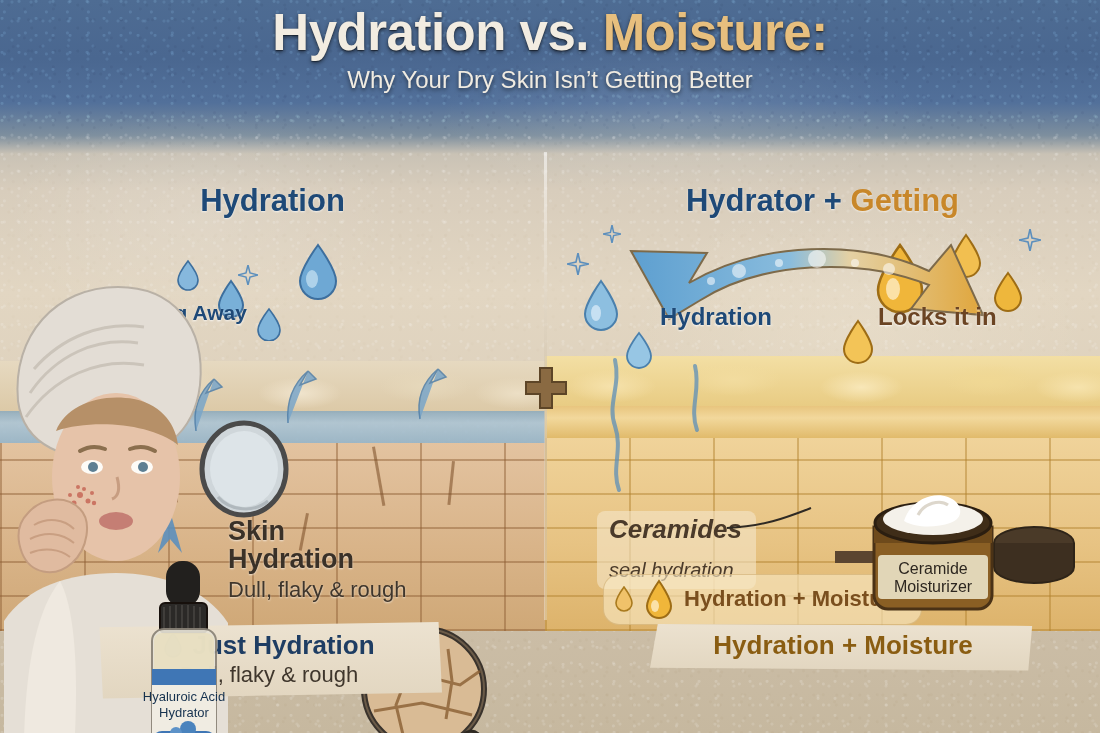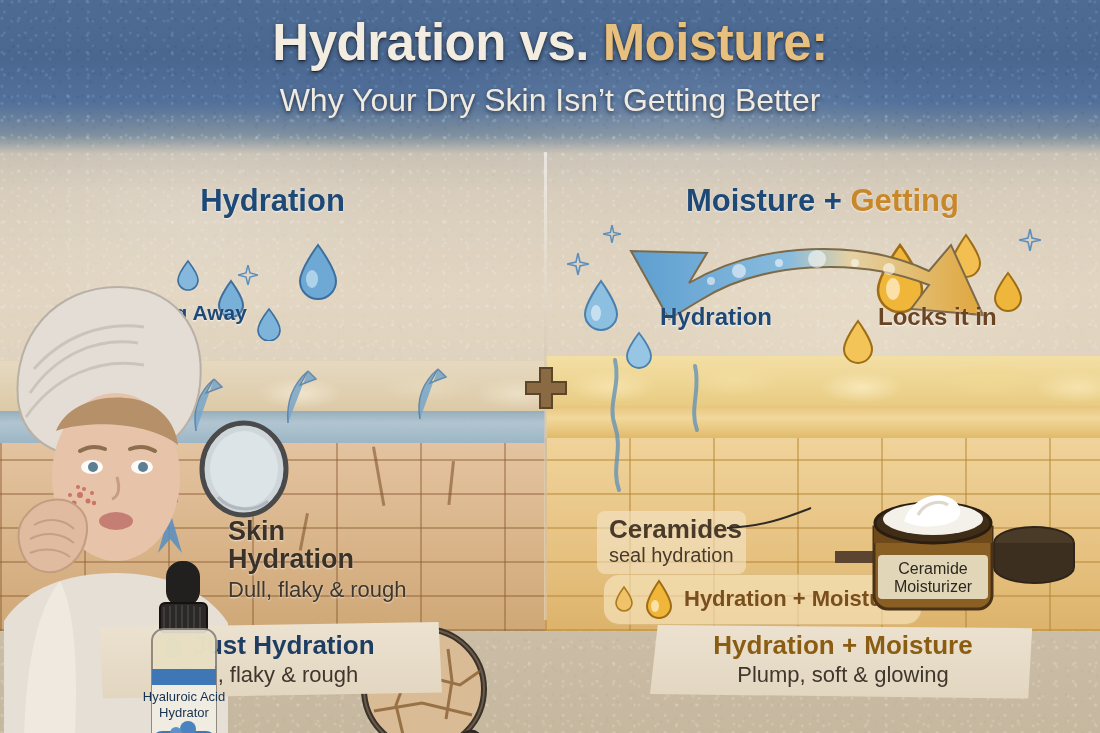--- a/index.html
+++ b/index.html
@@ -55,36 +55,36 @@
 
   
   .header {
     position: absolute;
     left: 0; right: 0; top: 0;
     height: 150px;
     text-align: center;
     z-index: 30;
   }
   .title {
-    margin: 12px;
+    margin: 2px;
     padding-top: 4px;
     font-size: 51px;
     font-weight: bold;
     letter-spacing: -.5px;
     line-height: 1.06;
     color: #f2ece1;
     text-shadow: 0 2px 4px rgba(0,0,0,.55), 0 1px 1px rgba(0,0,0,.4);
   }
   .title .gold {
     color: #e7bf7e;
     text-shadow: 0 2px 4px rgba(0,0,0,.55), 0 1px 1px rgba(70,40,0,.45);
   }
   .subtitle {
     margin: 6px 0 0 0;
-    font-size: 32px;
+    font-size: 24px;
     font-weight: normal;
     color: #f0ebe1;
     text-shadow: 0 2px 4px rgba(0,0,0,.55);
   }
 
   
   .panel {
     position: absolute;
     top: 161px;
     height: 470px;
@@ -219,30 +219,31 @@
   }
   .block-just-hydration .l2 {
     font-size: 22px; color: #3f362c; margin-top: 4px;
     text-shadow: 0 1px 2px rgba(255,255,255,.6);
   }
 
   .block-ceramides {
     position: absolute;
     left: 52px; top: 350px;
     z-index: 24;
-    padding: 5px 4px 7px 12px;
+    padding: 5px 14px 7px 12px;
     background: rgba(245,231,204,.58);
     border-radius: 8px;
+    font-style: italic;
   }
   .block-ceramides .l1 {
     font-size: 26px; font-weight: bold; color: #4a3a2a;
     line-height: 1.05;
   }
   .block-ceramides .l2 {
-    font-size: 20px; color: #4a3a2a; margin-top: 1px;
+    font-size: 20px; color: #4a3a2a; margin-top: 16px;
   }
 
   .pill-hm {
     position: absolute;
     left: 58px; top: 413px;
     z-index: 24;
     display: flex; align-items: center; gap: 10px;
     padding: 4px 18px 5px 10px;
     background: rgba(248,232,196,.62);
     border: 1px solid rgba(198,160,96,.5);
@@ -471,21 +472,21 @@
       <div class="bricks bricks-moist"></div>
       <svg width="555" height="275" style="position:absolute;left:0;top:0;">
         <g stroke="#5d8fb8" stroke-width="4" fill="none" opacity=".75" stroke-linecap="round">
           <path d="M70 4 C76 30 62 48 70 70 C78 94 66 112 74 134"></path>
           <path d="M150 10 C156 34 144 52 152 74"></path>
         </g>
       </svg>
     </div>
 
     <div class="panel-heading">
-      <span class="c-blue">Moisture + </span><span class="c-gold">Getting</span>
+      <span class="c-blue">Hydrator + </span><span class="c-gold">Getting</span>
     </div>
 
     <svg style="position:absolute;left:66px;top:62px;z-index:19;" width="390" height="110" viewBox="0 0 390 110">
       <defs>
         <linearGradient id="arrGrad" x1="0" y1="0" x2="1" y2="0">
           <stop offset="0%" stop-color="#5d9fd0"></stop>
           <stop offset="45%" stop-color="#89bcdd"></stop>
           <stop offset="62%" stop-color="#e4d1a4"></stop>
           <stop offset="100%" stop-color="#e0a63c"></stop>
         </linearGradient>
@@ -592,16 +593,15 @@
       </svg>
       <span>Just Hydration</span>
     </div>
     <div class="b2">Dull, flaky &amp; rough</div>
   </div>
 
   <div class="banner banner-right">
     <div class="b1">
       <span>Hydration + Moisture</span>
     </div>
-    <div class="b2">Plump, soft &amp; glowing</div>
   </div>
 
 </div>
 
 </body></html>

